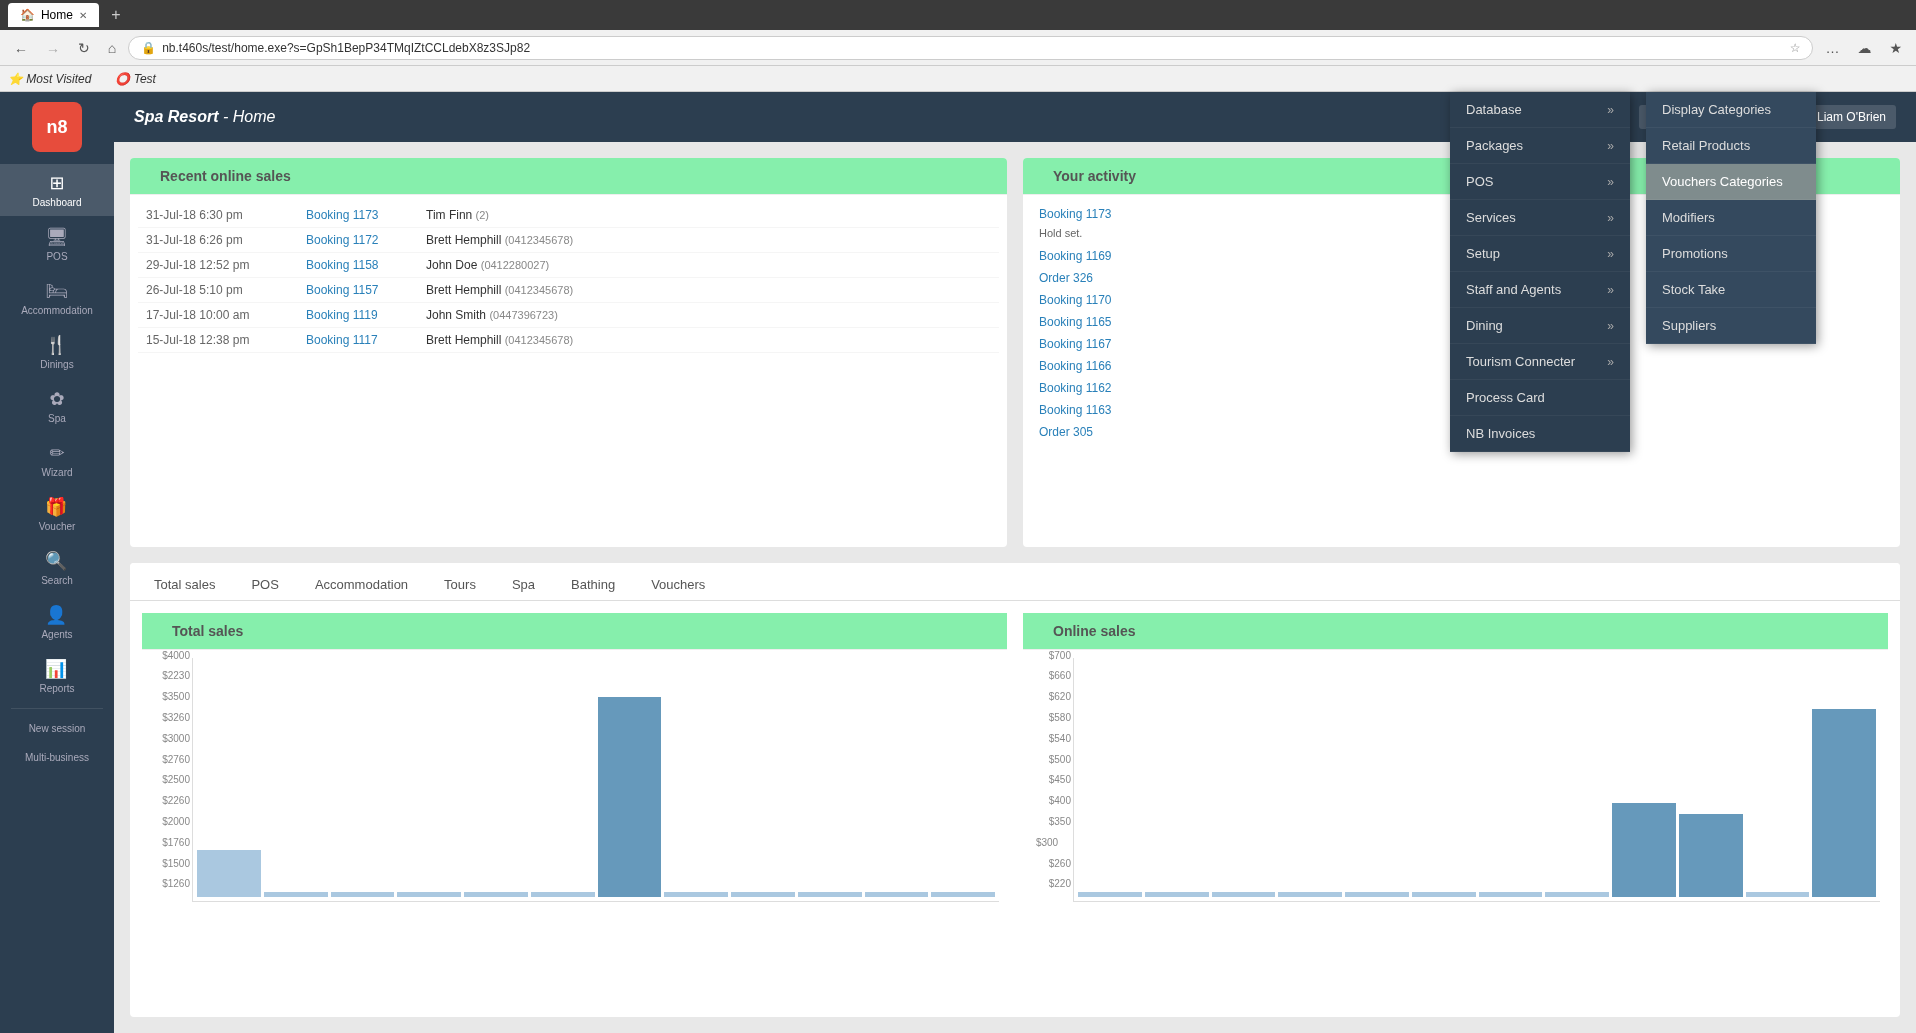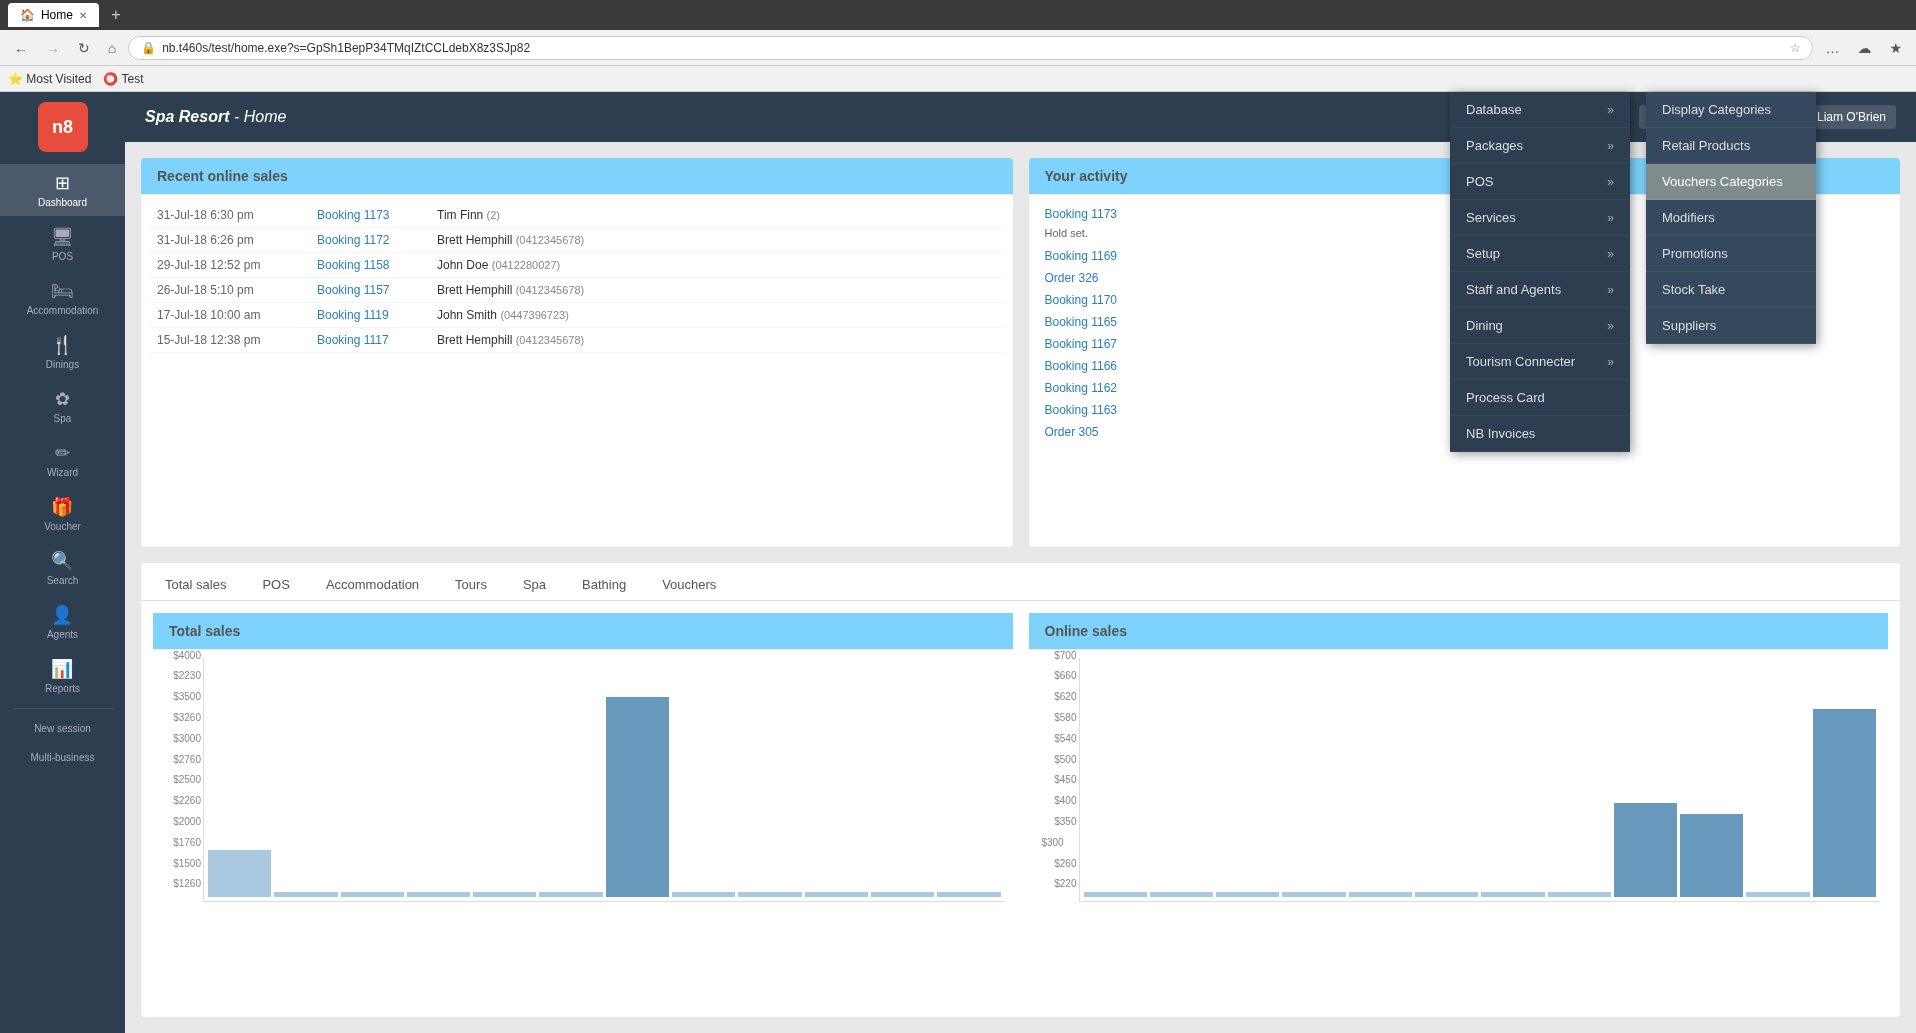--- a/index.html
+++ b/index.html
@@ -9,28 +9,28 @@
     .browser-chrome { background: #3a3a3a; height: 30px; display: flex; align-items: center; padding: 0 8px; gap: 8px; }
     .browser-tab { background: #fff; border-radius: 4px 4px 0 0; padding: 4px 12px; font-size: 12px; display: flex; align-items: center; gap: 6px; height: 24px; }
     .browser-tab .close-btn { color: #666; font-size: 10px; cursor: pointer; }
     .tab-new { color: #ccc; font-size: 16px; cursor: pointer; padding: 0 4px; }
 
     .browser-nav { background: #f1f1f1; height: 36px; display: flex; align-items: center; padding: 0 8px; gap: 6px; border-bottom: 1px solid #ccc; }
     .nav-btn { background: none; border: none; cursor: pointer; color: #555; font-size: 14px; padding: 3px 6px; }
     .nav-btn:disabled { color: #aaa; }
     .address-bar { flex: 1; border: 1px solid #ccc; border-radius: 12px; padding: 4px 12px; font-size: 12px; background: #fff; display: flex; align-items: center; gap: 6px; }
     .address-bar-text { flex: 1; font-size: 12px; color: #333; }
-    .bookmarks-bar { background: #f1f1f1; height: 26px; display: flex; align-items: center; padding: 0 8px; gap: 12px; border-bottom: 1px solid #ccc; font-size: 12px; }
+    .bookmarks-bar { background: #f1f1f1; height: 26px; display: flex; align-items: center; padding: 0 8px; gap: 24px; border-bottom: 1px solid #ccc; font-size: 12px; font-style: italic; }
     .bookmark-item { color: #333; cursor: pointer; display: flex; align-items: center; gap: 4px; }
 
     
     .app-container { display: flex; height: calc(1033px - 30px - 36px - 26px); }
 
     
-    .sidebar { width: 125px; background: #2c3e50; display: flex; flex-direction: column; align-items: center; padding-top: 10px; gap: 2px; }
+    .sidebar { width: 114px; background: #2c3e50; display: flex; flex-direction: column; align-items: center; padding-top: 10px; gap: 2px; }
     .sidebar-logo { width: 50px; height: 50px; background: #e74c3c; border-radius: 8px; display: flex; align-items: center; justify-content: center; color: white; font-weight: bold; font-size: 18px; margin-bottom: 10px; }
     .sidebar-item { display: flex; flex-direction: column; align-items: center; padding: 8px 4px; cursor: pointer; color: #aab; width: 100%; text-align: center; gap: 3px; }
     .sidebar-item.active { background: rgba(255,255,255,0.15); color: white; }
     .sidebar-item .icon { font-size: 18px; }
     .sidebar-item .label { font-size: 10px; }
     .sidebar-divider { width: 80%; height: 1px; background: rgba(255,255,255,0.1); margin: 4px 0; }
 
     
     .main-content { flex: 1; display: flex; flex-direction: column; overflow: hidden; }
 
@@ -38,21 +38,21 @@
     .top-bar { background: #2c3e50; height: 50px; display: flex; align-items: center; padding: 0 20px; color: white; }
     .app-title { font-size: 16px; font-weight: normal; flex: 1; font-style: italic; }
     .app-title strong { font-weight: bold; }
     .top-bar-actions { display: flex; align-items: center; gap: 16px; }
     .top-bar-btn { background: rgba(255,255,255,0.15); border: none; color: white; padding: 5px 10px; border-radius: 3px; cursor: pointer; display: flex; align-items: center; gap: 4px; font-size: 12px; }
 
     
     .content-area { flex: 1; padding: 16px; overflow: auto; background: #e8e8e8; display: grid; grid-template-columns: 1fr 1fr; grid-template-rows: auto auto; gap: 16px; }
 
     .panel { background: white; border-radius: 4px; overflow: hidden; }
-    .panel-header { background: #7dd3fc; padding: 10px 16px; border-bottom: 1px solid #eee; font-size: 14px; font-weight: bold; color: #555; }
+    .panel-header { background: #86efac; padding: 10px 30px; border-bottom: 1px solid #eee; font-size: 14px; font-weight: bold; color: #555; }
 
     
     .tabs-bar { background: white; padding: 8px 16px 0; border-bottom: 1px solid #ddd; display: flex; gap: 20px; }
     .tab { padding: 6px 8px; cursor: pointer; color: #555; font-size: 13px; border-bottom: 2px solid transparent; }
 
     
     .sales-table { width: 100%; padding: 8px; }
     .sales-row { display: flex; padding: 5px 8px; border-bottom: 1px solid #f5f5f5; align-items: center; }
     .sales-date { width: 160px; color: #666; font-size: 12px; }
     .sales-booking { width: 120px; color: #2980b9; cursor: pointer; font-size: 12px; }

